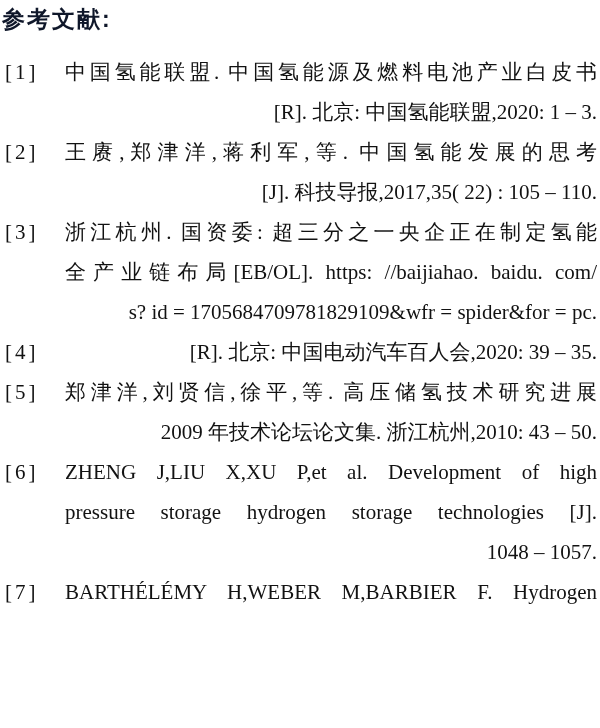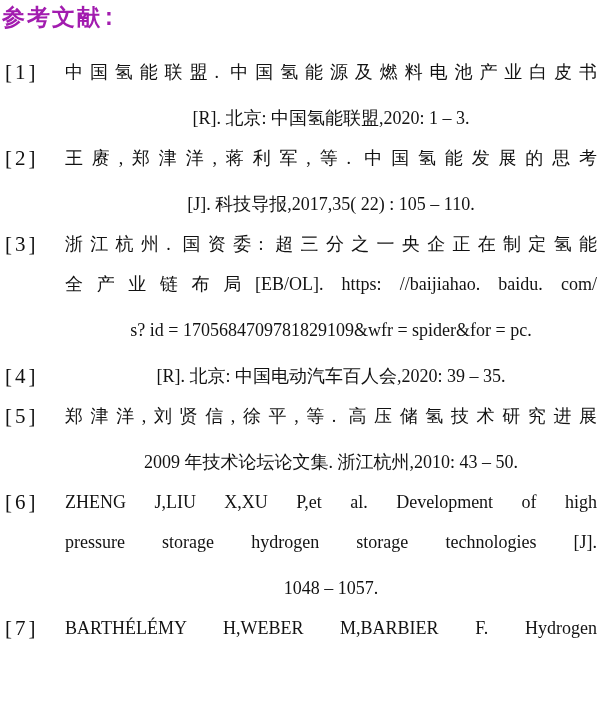--- a/index.html
+++ b/index.html
@@ -10,59 +10,58 @@
   .page {
     position: relative;
     width: 600px;
     height: 728px;
     background: #ffffff;
     color: #111111;
     overflow: hidden;
     font-family: "Liberation Serif", "DejaVu Serif", serif;
   }
   .section-title {
-    font-family: Liberation Mono, monospace;
+    font-family: Liberation Sans, sans-serif;
     font-weight: 700;
     font-size: 23px;
     line-height: 33px;
     padding: 3px 0 0 2px;
     letter-spacing: 2px;
-    color: #a21caf;
+    color: #0f172a;
   }
   .ref-list {
     margin-top: 16px;
   }
   .ref {
     position: relative;
     padding-left: 65px;
     padding-right: 3px;
   }
   .ref-id {
     position: absolute;
     left: 5px;
     top: 0;
     font-size: 21px;
     line-height: 40px;
     letter-spacing: 3px;
     white-space: nowrap;
   }
   .line {
-    font-size: 18px;
+    font-size: 21px;
     line-height: 40px;
     height: 40px;
     overflow: hidden;
     text-align: justify;
     text-align-last: justify;
     color: #121212;
   }
   .line.no-just {
-    text-align: center;
+    text-align: right;
     text-align-last: auto;
     white-space: nowrap;
-    margin-top: 6px;
   }
 </style>
 </head>
 <body>
 
 <div class="page">
   <div class="section-title">参考文献:</div>
   <div class="ref-list">
       <div class="ref">
         <span class="ref-id">[1]</span>

